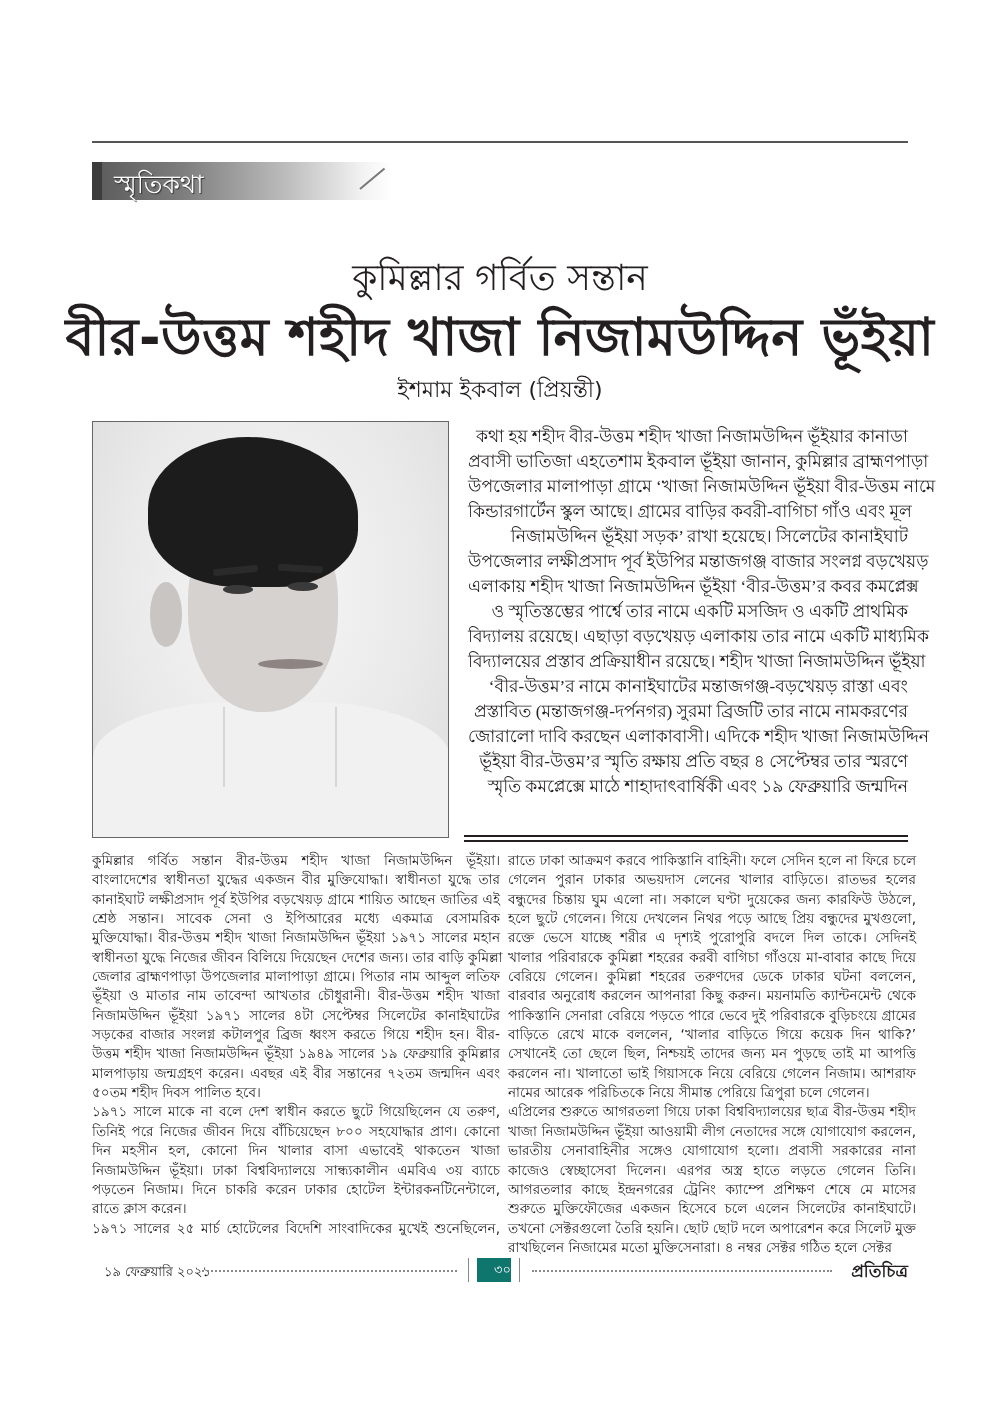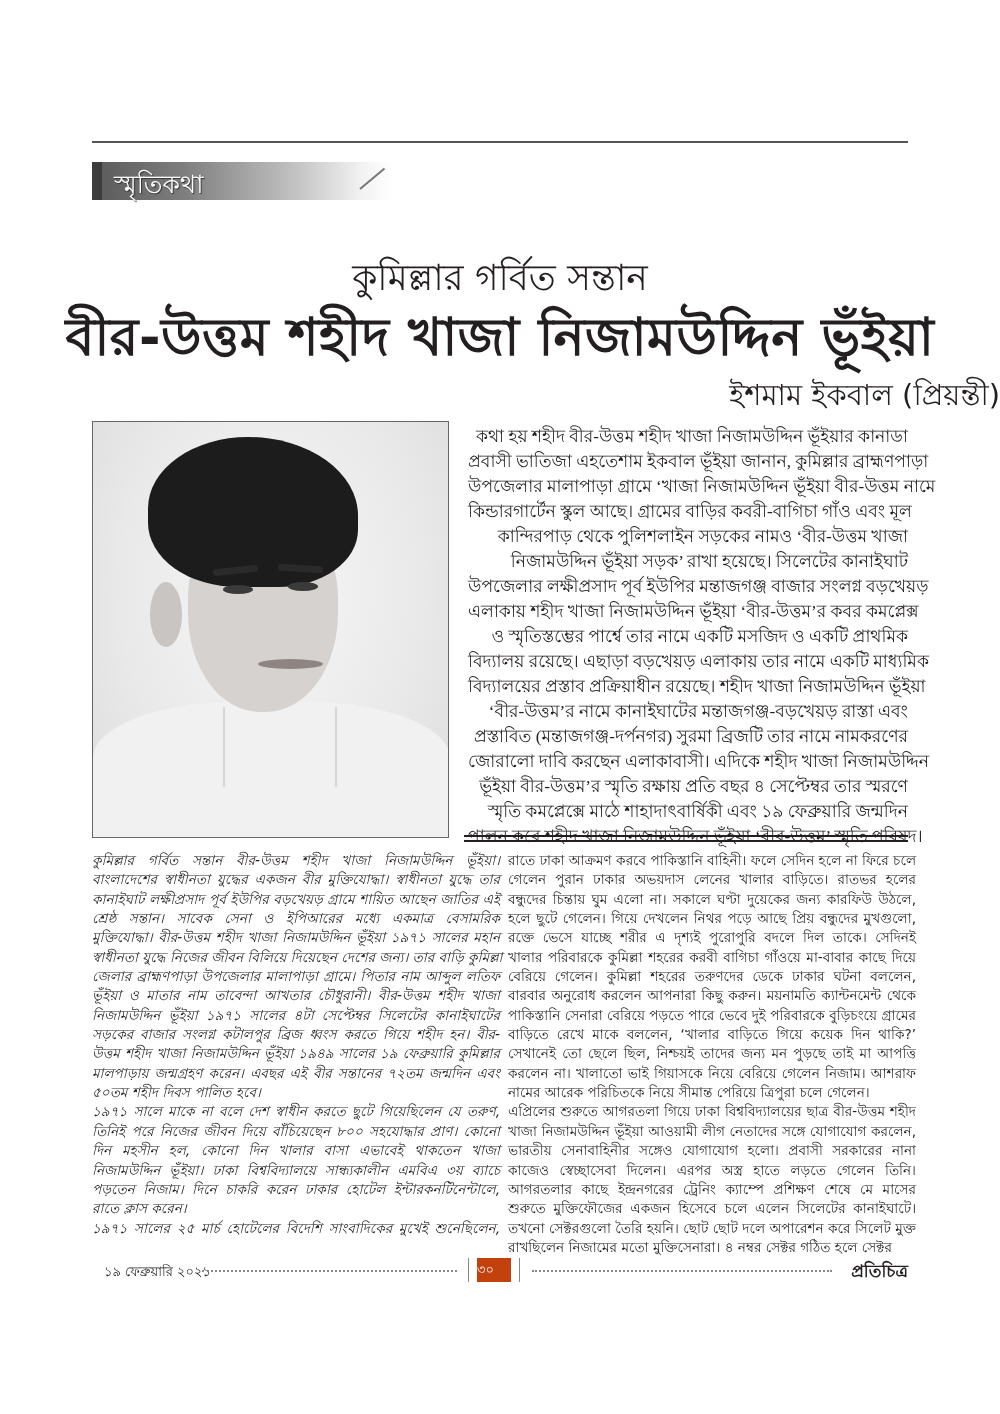--- a/index.html
+++ b/index.html
@@ -8,21 +8,21 @@
   .top-rule { position: absolute; left: 92px; top: 141px; width: 816px; height: 2px; background: #555; }
   .section-tag { position: absolute; left: 92px; top: 162px; width: 300px; height: 38px;
     background: linear-gradient(90deg, #5a5a5a 0%, #7d7d7d 30%, #bdbdbd 65%, #f2f2f2 90%, #ffffff 100%); text-align: right; }
   .section-tag .edge { position: absolute; left: 0; top: 0; width: 10px; height: 38px; background: #3c3c3c; }
   .section-tag .label { position: absolute; left: 22px; top: 3px; font-size: 25px; color: #ffffff;
     text-shadow: 1px 1px 1px #333; }
   .slash-mark { position: absolute; left: 360px; top: 168px; width: 32px; height: 2px; background: #777;
     transform: rotate(-40deg); transform-origin: left center; top: 188px; }
   .subtitle { position: absolute; left: 0; width: 1000px; top: 250px; text-align: center; font-size: 36px; color: #231f20; }
   .title { position: absolute; left: 0; width: 1000px; top: 297px; text-align: center; font-size: 52px; font-weight: bold; color: #231f20; letter-spacing: 0.5px; }
-  .byline { position: absolute; left: 0; width: 1000px; top: 372px; text-align: right; font-size: 29px; color: #231f20; }
+  .byline { position: absolute; left: 0; width: 1000px; top: 372px; text-align: center; font-size: 22px; color: #231f20; }
   .photo { position: absolute; left: 92px; top: 421px; width: 357px; height: 417px; border: 1px solid #666;
     background: radial-gradient(ellipse at 50% 40%, #f7f7f7 0%, #e9e9e9 60%, #dcdcdc 100%); overflow: hidden; box-sizing: border-box; }
   .photo .hair { position: absolute; left: 55px; top: 15px; width: 210px; height: 150px; background: #1c1c1c;
     border-radius: 50% 55% 40% 45%; }
   .photo .face { position: absolute; left: 95px; top: 85px; width: 150px; height: 205px; background: #d6d2cf;
     border-radius: 45% 45% 48% 48%; }
   .photo .ear { position: absolute; left: 57px; top: 160px; width: 32px; height: 65px; background: #c9c5c2; border-radius: 50%; }
   .photo .brow-l { position: absolute; left: 120px; top: 145px; width: 45px; height: 7px; background: #2a2a2a; border-radius: 3px; transform: rotate(-6deg); }
   .photo .brow-r { position: absolute; left: 185px; top: 143px; width: 45px; height: 7px; background: #2a2a2a; border-radius: 3px; transform: rotate(4deg); }
   .photo .eye-l { position: absolute; left: 130px; top: 163px; width: 30px; height: 9px; background: #3a3a3a; border-radius: 50%; }
@@ -32,28 +32,28 @@
     border-radius: 40% 40% 0 0; }
   .photo .collar { position: absolute; left: 130px; top: 285px; width: 110px; height: 80px;
     border-left: 2px solid #d6d6d6; border-right: 2px solid #d6d6d6; }
   .right-col { position: absolute; left: 468px; top: 424px; width: 440px; font-size: 17.2px; line-height: 25px; text-align: justify; text-align-last: right; }
   .right-col .line { display: block; text-align: right; white-space: nowrap; font-family: Liberation Serif, serif; }
   .divider-double { position: absolute; left: 464px; top: 835px; width: 444px; height: 7px;
     border-top: 2px solid #231f20; border-bottom: 2px solid #231f20; box-sizing: border-box; }
   .col { position: absolute; top: 851px; width: 408px; font-size: 13.6px; line-height: 19.35px; }
   .col .line { display: block; white-space: nowrap; text-align: justify; text-align-last: justify; }
   .col .line.last { text-align-last: left; }
-  .col-left { left: 92px; font-style: italic; }
+  .col-left { left: 92px; }
   .col-right { left: 508px; }
   .footer { position: absolute; left: 92px; top: 1258px; width: 816px; height: 24px; font-size: 13px; }
   .footer .date { position: absolute; left: 0; top: 4px; margin-left: 12px; }
   .footer .dots1 { position: absolute; left: 110px; top: 12px; width: 358px; border-top: 2px dotted #888; }
   .footer .bar1 { position: absolute; left: 376px; top: 0; width: 1px; height: 24px; background: #888; }
-  .footer .page-no { position: absolute; left: 385px; top: 0; width: 34px; height: 24px; background: #c2410c; color: #fff;
-    text-align: left; line-height: 24px; font-size: 13px; }
+  .footer .page-no { position: absolute; left: 385px; top: 0; width: 34px; height: 24px; background: #0f766e; color: #fff;
+    text-align: right; line-height: 24px; font-size: 13px; }
   .footer .bar2 { position: absolute; left: 427px; top: 0; width: 1px; height: 24px; background: #888; }
   .footer .dots2 { position: absolute; left: 440px; top: 12px; width: 300px; border-top: 2px dotted #888; }
   .footer .mag { position: absolute; right: 0; top: 0; font-size: 17px; font-weight: bold; margin-left: 16px; }
   .footer .dots1 { width: 255px; }
 </style>
 </head>
 <body>
 
 <div class="top-rule"></div>
 
@@ -78,33 +78,31 @@
   <div class="eye-l"></div>
   <div class="eye-r"></div>
   <div class="mouth"></div>
 </div>
 
 <div class="right-col" id="intro-col">
     <span class="line">কথা হয় শহীদ বীর-উত্তম শহীদ খাজা নিজামউদ্দিন ভূঁইয়ার কানাডা</span>
     <span class="line">প্রবাসী ভাতিজা এহতেশাম ইকবাল ভূঁইয়া জানান, কুমিল্লার ব্রাহ্মণপাড়া</span>
     <span class="line">উপজেলার মালাপাড়া গ্রামে ‘খাজা নিজামউদ্দিন ভূঁইয়া বীর-উত্তম নামে</span>
     <span class="line">কিন্ডারগার্টেন স্কুল আছে। গ্রামের বাড়ির কবরী-বাগিচা গাঁও এবং মূল</span>
-    <span class="line">কান্দিরপাড় থেকে পুলিশলাইন সড়কের নামও ‘বীর-উত্তম খাজা</span>
     <span class="line">নিজামউদ্দিন ভূঁইয়া সড়ক’ রাখা হয়েছে। সিলেটের কানাইঘাট</span>
     <span class="line">উপজেলার লক্ষীপ্রসাদ পূর্ব ইউপির মন্তাজগঞ্জ বাজার সংলগ্ন বড়খেয়ড়</span>
     <span class="line">এলাকায় শহীদ খাজা নিজামউদ্দিন ভূঁইয়া ‘বীর-উত্তম’র কবর কমপ্লেক্স</span>
     <span class="line">ও স্মৃতিস্তম্ভের পার্শ্বে তার নামে একটি মসজিদ ও একটি প্রাথমিক</span>
     <span class="line">বিদ্যালয় রয়েছে। এছাড়া বড়খেয়ড় এলাকায় তার নামে একটি মাধ্যমিক</span>
     <span class="line">বিদ্যালয়ের প্রস্তাব প্রক্রিয়াধীন রয়েছে। শহীদ খাজা নিজামউদ্দিন ভূঁইয়া</span>
     <span class="line">‘বীর-উত্তম’র নামে কানাইঘাটের মন্তাজগঞ্জ-বড়খেয়ড় রাস্তা এবং</span>
     <span class="line">প্রস্তাবিত (মন্তাজগঞ্জ-দর্পনগর) সুরমা ব্রিজটি তার নামে নামকরণের</span>
     <span class="line">জোরালো দাবি করছেন এলাকাবাসী। এদিকে শহীদ খাজা নিজামউদ্দিন</span>
     <span class="line">ভূঁইয়া বীর-উত্তম’র স্মৃতি রক্ষায় প্রতি বছর ৪ সেপ্টেম্বর তার স্মরণে</span>
     <span class="line">স্মৃতি কমপ্লেক্সে মাঠে শাহাদাৎবার্ষিকী এবং ১৯ ফেব্রুয়ারি জন্মদিন</span>
-    <span class="line">পালন করে শহীদ খাজা নিজামউদ্দিন ভূঁইয়া ‘বীর-উত্তম’ স্মৃতি পরিষদ।</span>
   </div>
 
 <div class="divider-double"></div>
 
 <div class="col col-left" id="body-left">
     <span class="line">কুমিল্লার গর্বিত সন্তান বীর-উত্তম শহীদ খাজা নিজামউদ্দিন ভূঁইয়া।</span>
     <span class="line">বাংলাদেশের স্বাধীনতা যুদ্ধের একজন বীর মুক্তিযোদ্ধা। স্বাধীনতা যুদ্ধে তার</span>
     <span class="line">কানাইঘাট লক্ষীপ্রসাদ পূর্ব ইউপির বড়খেয়ড় গ্রামে শায়িত আছেন জাতির এই</span>
     <span class="line">শ্রেষ্ঠ সন্তান। সাবেক সেনা ও ইপিআরের মধ্যে একমাত্র বেসামরিক</span>
     <span class="line">মুক্তিযোদ্ধা। বীর-উত্তম শহীদ খাজা নিজামউদ্দিন ভূঁইয়া ১৯৭১ সালের মহান</span>

